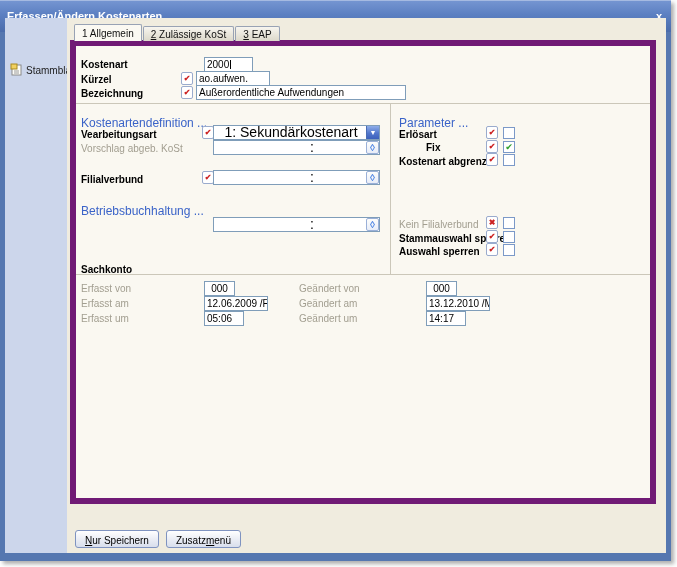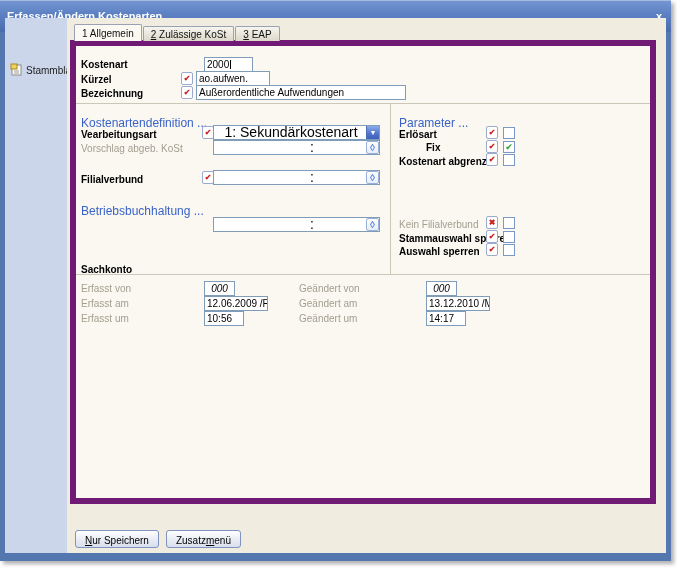--- a/index.html
+++ b/index.html
@@ -25,21 +25,21 @@
   .tab .mn { text-decoration:underline; }
 
   
   .panel { position:absolute; left:3px; top:22px; width:586px; height:464px;
            background:#faf8f1; border:6px solid #701a75; }
   .lbl { position:absolute; font-size:10px; font-weight:bold; color:#000; white-space:nowrap; }
   .lbl.dim { font-weight:normal; color:#a29e90; }
   .sect { position:absolute; font-size:12px; color:#3a63c8; white-space:nowrap; }
   .input { position:absolute; height:15px; border:1px solid #7f9db9; background:#fff;
            font-size:10px; line-height:13px; padding:0 2px; white-space:nowrap; overflow:hidden; color:#000; }
-  .input.ctr { text-align:center;font-style:italic; }
+  .input.ctr { text-align:center; }
   .caret { display:inline-block; width:1px; height:9px; background:#000; margin-left:1px; vertical-align:-1px; }
   .combo { position:absolute; height:15px; border:1px solid #7f9db9; background:#fff; }
   .combo .val { position:absolute; left:3px; right:14px; top:0; font-size:14px; line-height:13px;
                 white-space:nowrap; overflow:hidden; color:#000;text-align:center; }
   .combo.empty .val { padding-left:42px; }
   .combo .btn { position:absolute; right:0; top:0; width:13px; height:13px; text-align:center; cursor:default; }
   .btn.arrow { background:linear-gradient(180deg,#8fade9 0%,#5277cc 55%,#3c60bc 100%);
                border-left:1px solid #4a6cb4; color:#fff; font-size:7px; line-height:13px; }
   .btn.diamond { background:linear-gradient(180deg,#fdfdfb,#e8edf8); border:1px solid #9ab0d8;
                  border-radius:2px; color:#4f86e3; font-size:10px; line-height:11px; font-weight:bold; }
@@ -168,21 +168,21 @@
         <span class="flag-icon chk" style="left:410px; top:197px;"></span>
         <span class="checkbox" style="left:427px; top:198px;"></span>
 
         <div class="sep-h" style="top:228px;"></div>
 
         <span class="lbl dim" style="left:5px; top:237px;">Erfasst von</span>
         <div class="input ctr" style="left:128px; top:235px; width:31px;">000</div>
         <span class="lbl dim" style="left:5px; top:252px;">Erfasst am</span>
         <div class="input" style="left:128px; top:250px; width:64px;">12.06.2009 /Fr</div>
         <span class="lbl dim" style="left:5px; top:267px;">Erfasst um</span>
-        <div class="input" style="left:128px; top:265px; width:40px;">10:56</div>
+        <div class="input" style="left:128px; top:265px; width:40px;">05:06</div>
 
         <span class="lbl dim" style="left:223px; top:237px;">Geändert von</span>
         <div class="input ctr" style="left:350px; top:235px; width:31px;">000</div>
         <span class="lbl dim" style="left:223px; top:252px;">Geändert am</span>
         <div class="input" style="left:350px; top:250px; width:64px;">13.12.2010 /Mo</div>
         <span class="lbl dim" style="left:223px; top:267px;">Geändert um</span>
         <div class="input" style="left:350px; top:265px; width:40px;">14:17</div>
       </div>
 
       <div class="buttons">

